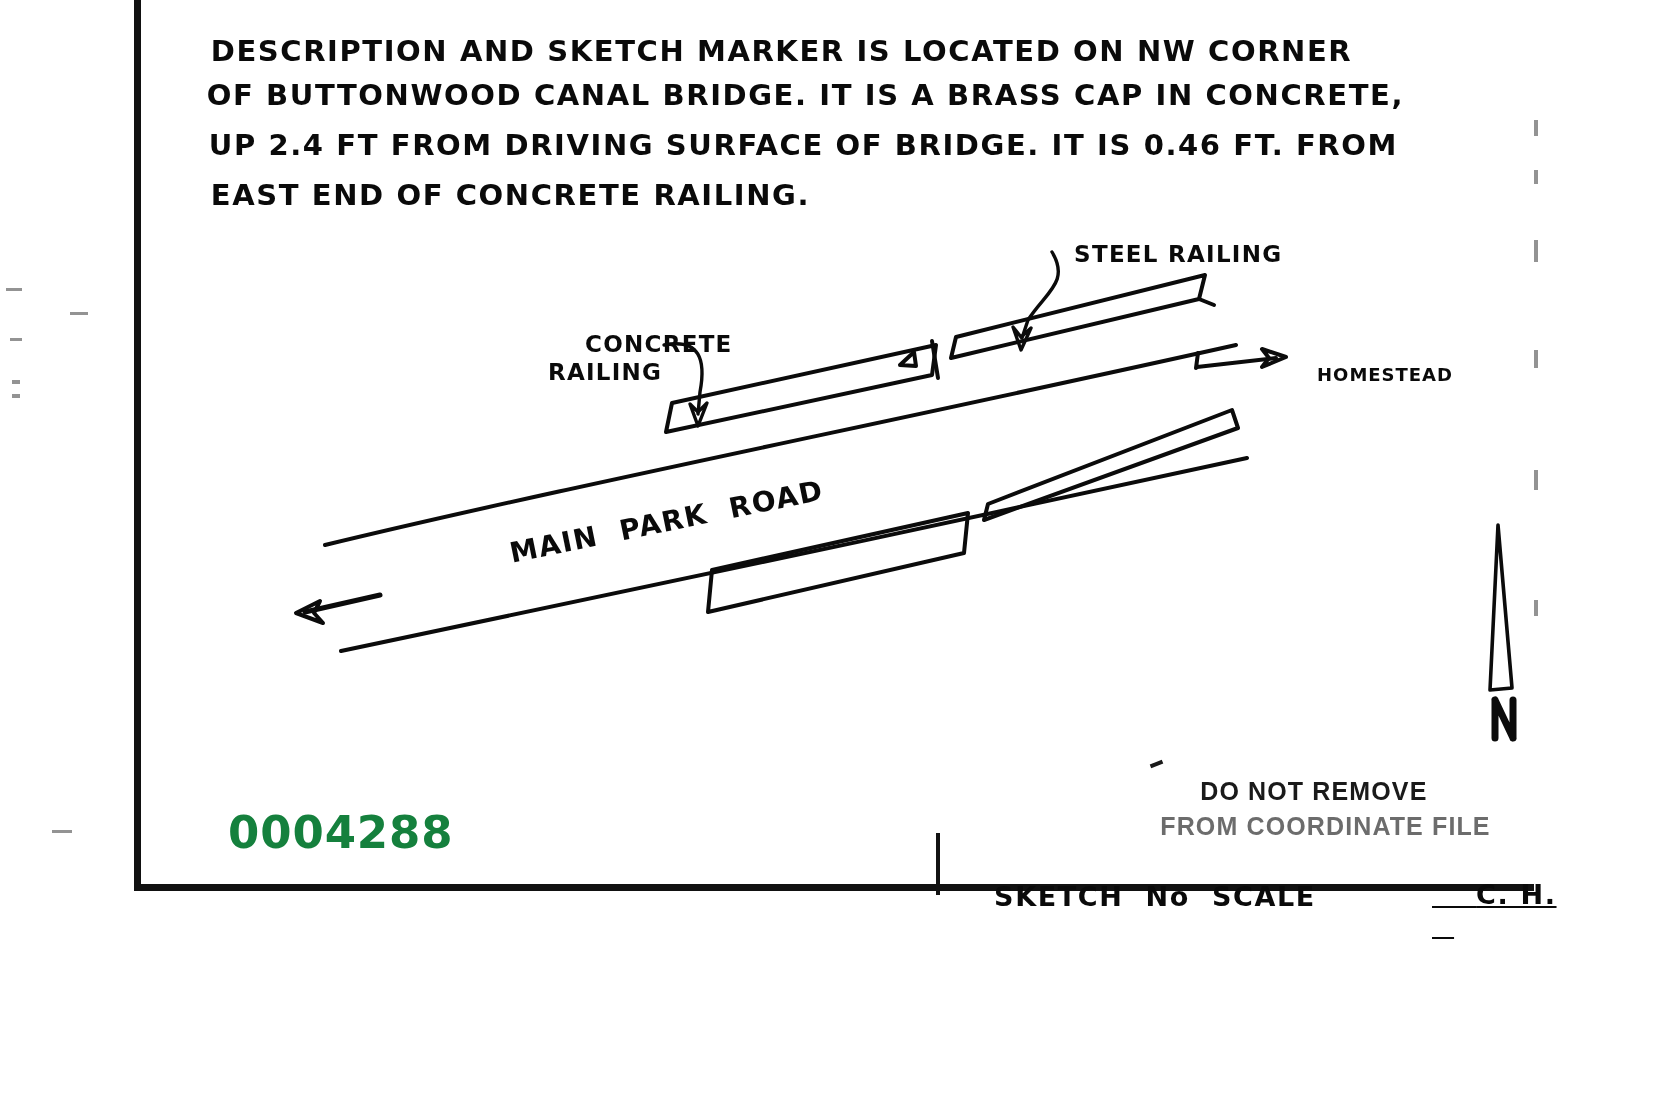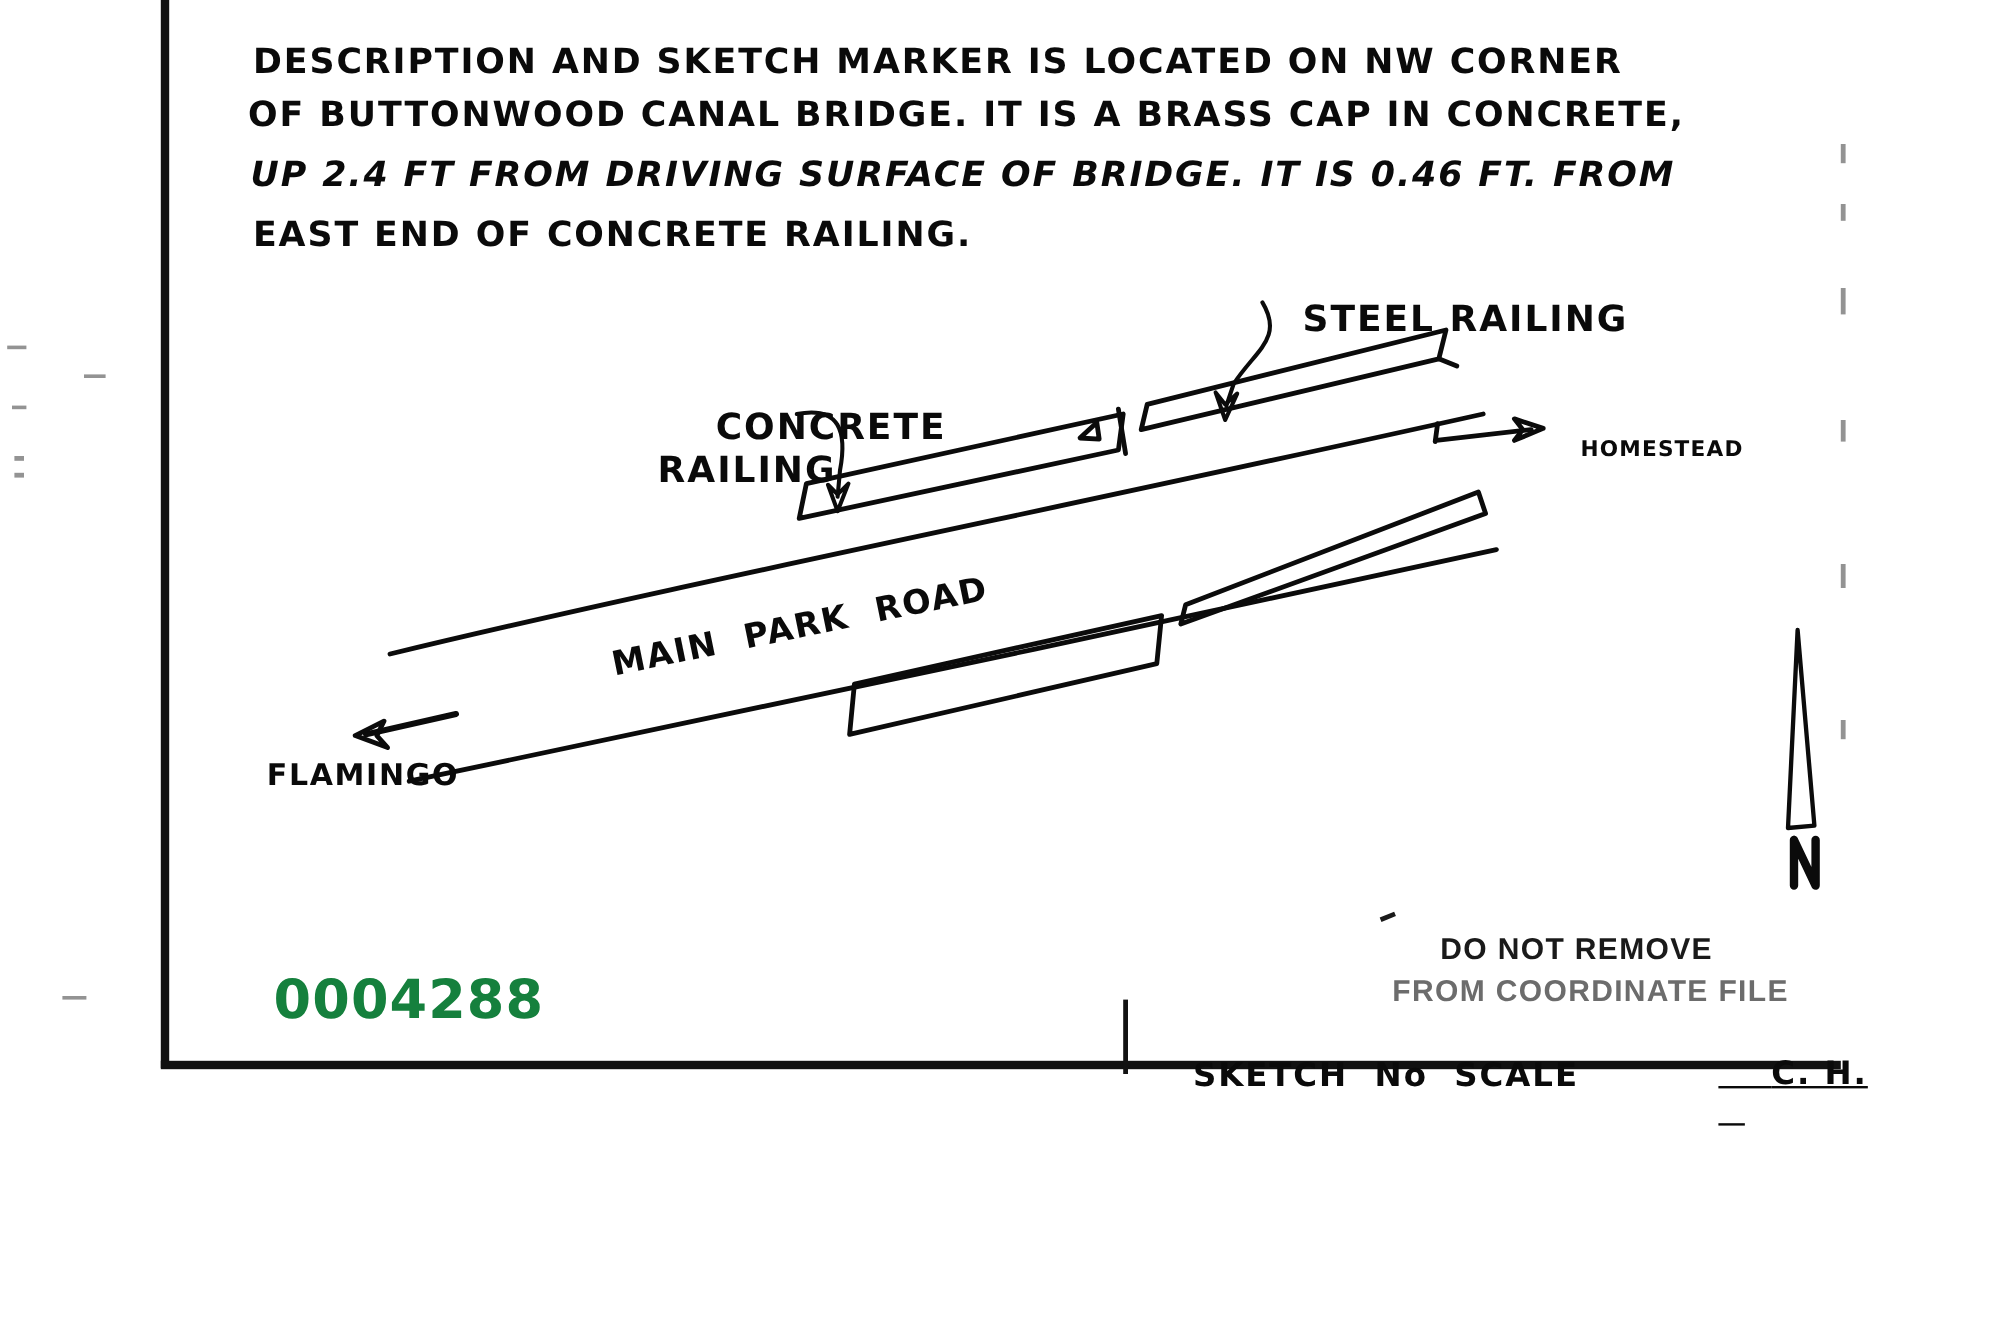--- a/index.html
+++ b/index.html
@@ -71,21 +71,21 @@
     white-space: pre;
   }
   .desc-line {
     position: absolute;
     font-size: 29px;
     line-height: 1;
   }
 
   .sketch-label {
     position: absolute;
-    font-size: 30px;
+    font-size: 23px;
     line-height: 1.22;
     white-space: pre;
   }
 
   
   .stamp {
     position: absolute;
     font-family: "Liberation Sans", sans-serif;
     font-weight: bold;
     color: #1a1a1a;
@@ -156,21 +156,21 @@
   <div class="scan-speck" style="left:1534px; top:600px; width:4px; height:16px;"></div>
 
   <div class="dash-strip"></div>
 
   <div class="hand desc-line" style="left:164px; top:8px;">
     <span>DESCRIPTION AND SKETCH MARKER IS LOCATED ON NW CORNER</span>
   </div>
   <div class="hand desc-line" style="left:160px; top:52px;">
     <span>OF BUTTONWOOD CANAL BRIDGE. IT IS A BRASS CAP IN CONCRETE,</span>
   </div>
-  <div class="hand desc-line" style="left:162px; top:102px;font-style:italic;">
+  <div class="hand desc-line" style="left:162px; top:102px;">
     <span>UP 2.4 FT FROM DRIVING SURFACE OF BRIDGE. IT IS 0.46 FT. FROM</span>
   </div>
   <div class="hand desc-line" style="left:164px; top:152px;">
     <span>EAST END OF CONCRETE RAILING.</span>
   </div>
 
   <svg class="overlay" viewBox="0 0 1680 1103">
 
     <path class="ink" stroke-width="4" d="M325 545 C 560 488, 900 420, 1236 345"></path>
     <path class="ink" stroke-width="4" d="M341 651 C 600 598, 960 520, 1247 458"></path>
@@ -211,23 +211,20 @@
   </div>
 
   <div class="hand sketch-label" style="left:1037px; top:212px;">
     <span>STEEL RAILING</span>
   </div>
 
   <div class="hand sketch-label" style="left:1288px; top:342px; font-size:18px;">
     <span>HOMESTEAD</span>
   </div>
 
-  <div class="hand sketch-label" style="left:182px; top:600px; font-size:25px;">
-    <span>FLAMINGO</span>
-  </div>
 
   <div class="hand sketch-label" style="left:466px; top:512px; font-size:28px;
               transform: rotate(-11.5deg); transform-origin: left center;">
     <span>MAIN  PARK  ROAD</span>
   </div>
 
   <div class="stamp" style="left:1168px; top:748px;">
     <span>DO NOT REMOVE</span>
   </div>
   <div class="stamp faded" style="left:1128px; top:783px;">

